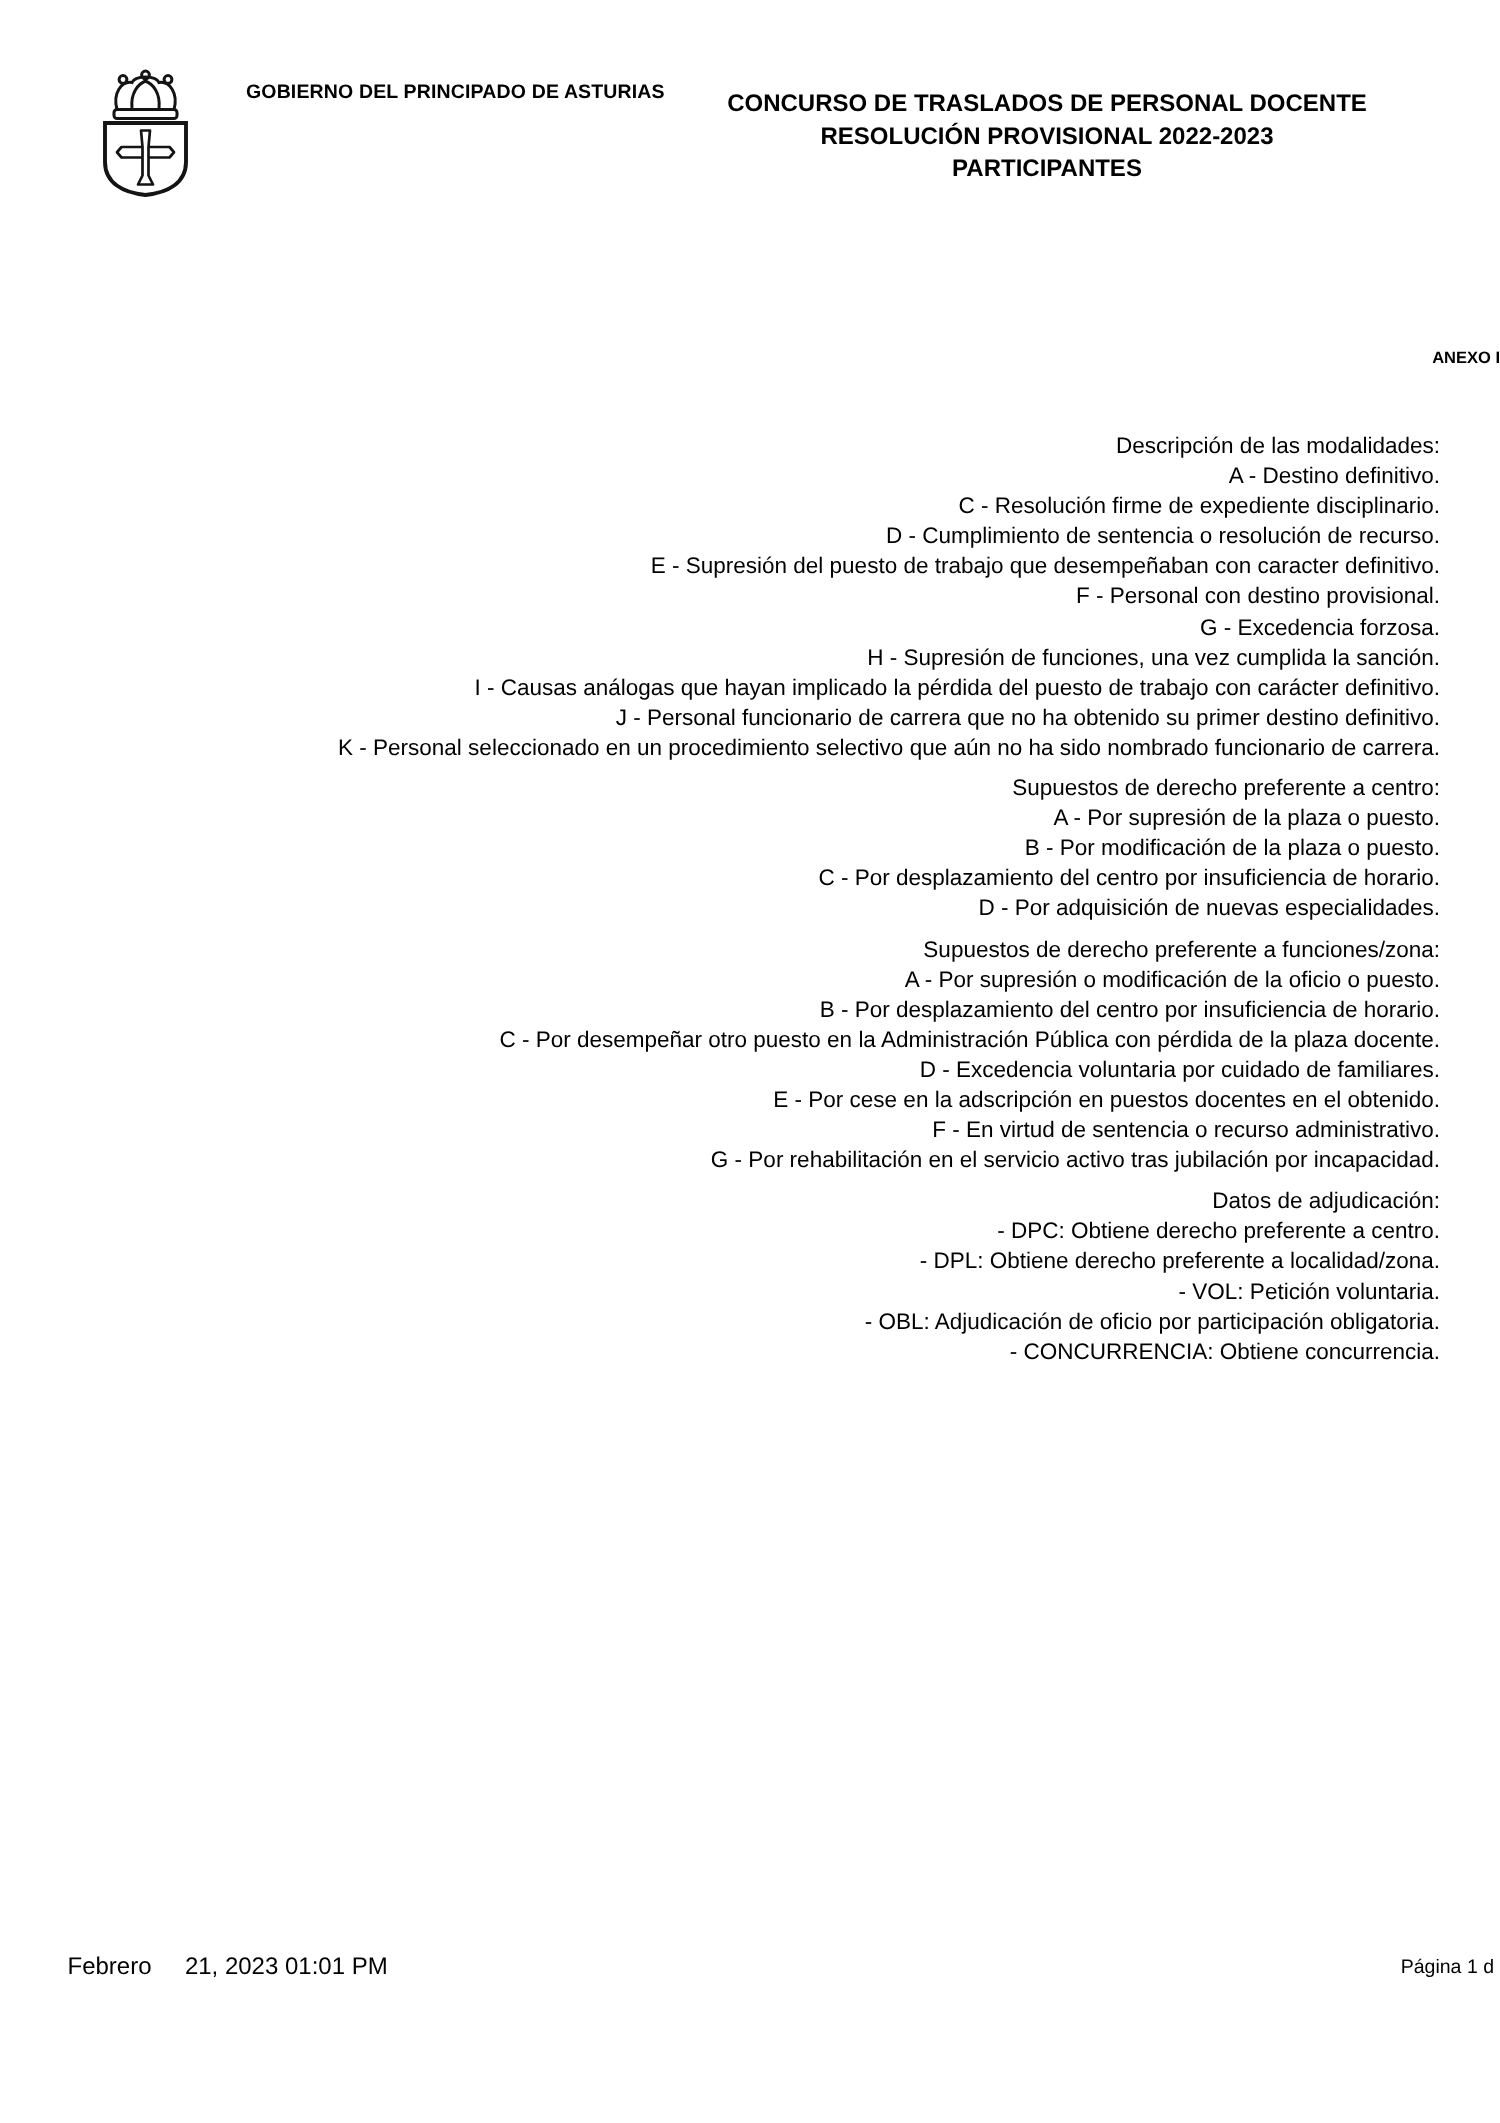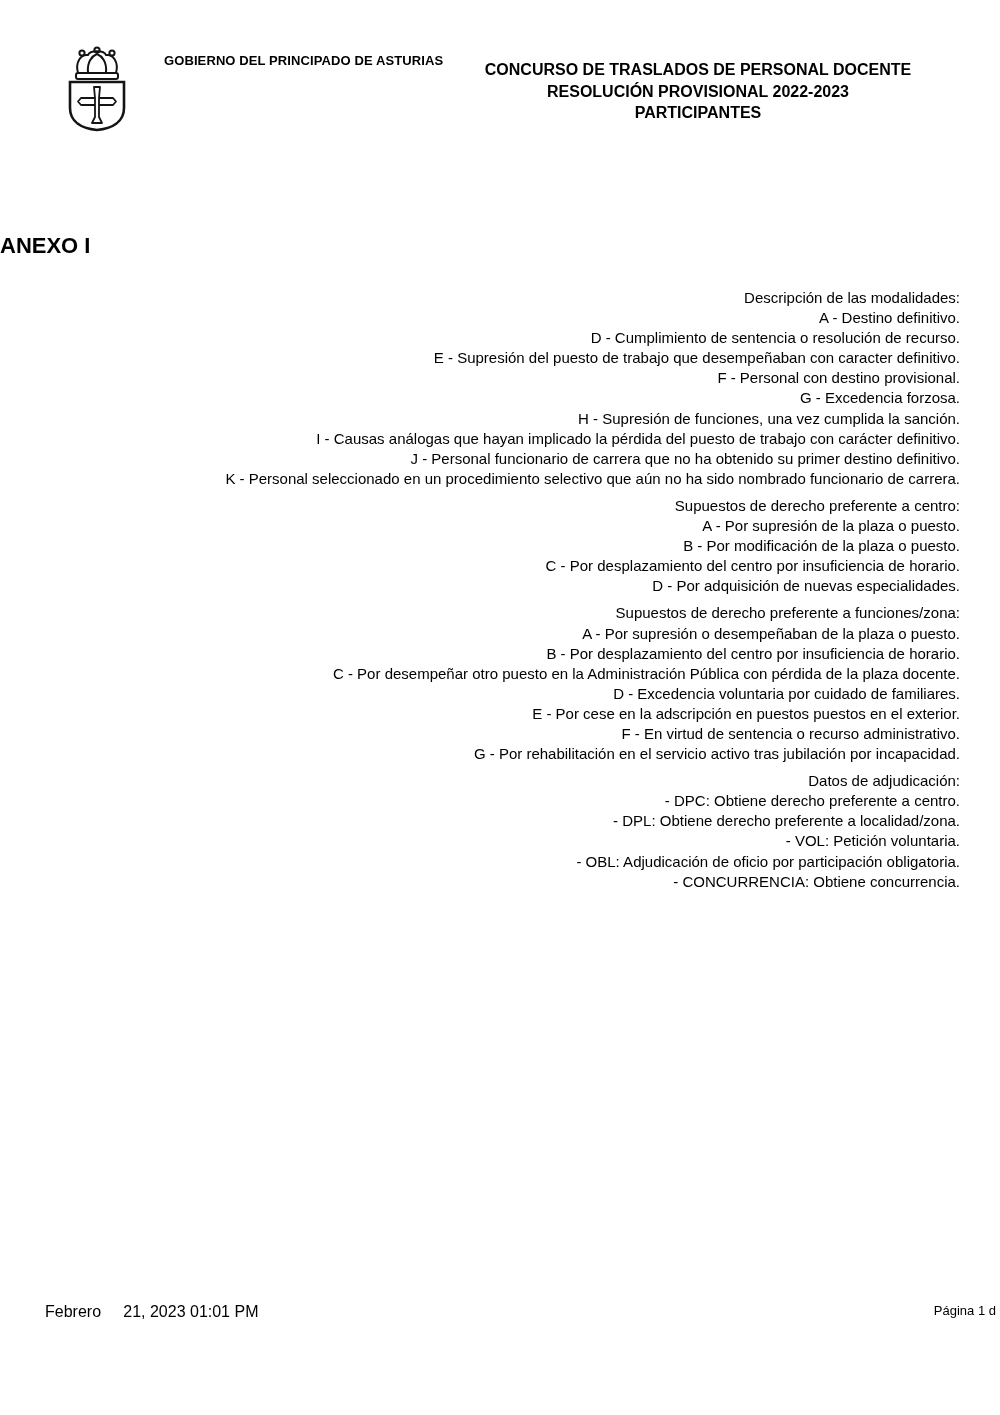--- a/index.html
+++ b/index.html
@@ -40,22 +40,22 @@
     text-align: center;
     font-size: 16px;
     font-weight: bold;
     line-height: 21.5px;
   }
   .annex-heading {
     position: absolute;
     left: 0;
     top: 233px;
     width: 1000px;
-    text-align: left;
-    font-size: 22px;
+    text-align: right;
+    font-size: 11px;
     font-weight: bold;
   }
   .content {
     position: absolute;
     left: 45px;
     top: 288px;
     width: 915px;
     font-size: 15px;
     line-height: 20.1px;
     text-align: right;
@@ -113,45 +113,46 @@
     <div>PARTICIPANTES</div>
   </div>
 
   <div class="annex-heading">ANEXO I</div>
 
   <div class="content">
 
     <div class="section">
       <div class="line">Descripción de las modalidades:</div>
       <div class="line">A - Destino definitivo.</div>
+      <div class="line">C - Resolución firme de expediente disciplinario.</div>
       <div class="line">D - Cumplimiento de sentencia o resolución de recurso.</div>
       <div class="line">E - Supresión del puesto de trabajo que desempeñaban con caracter definitivo.</div>
       <div class="line">F - Personal con destino provisional.</div>
       <div class="line">G - Excedencia forzosa.</div>
       <div class="line">H - Supresión de funciones, una vez cumplida la sanción.</div>
       <div class="line"> I - Causas análogas que hayan implicado la pérdida del puesto de trabajo con carácter definitivo.</div>
       <div class="line">J - Personal funcionario de carrera que no ha obtenido su primer destino definitivo.</div>
       <div class="line">K - Personal seleccionado en un procedimiento selectivo que aún no ha sido nombrado funcionario de carrera.</div>
     </div>
 
     <div class="section">
       <div class="line">Supuestos de derecho preferente a centro:</div>
       <div class="line">A - Por supresión de la plaza o puesto.</div>
       <div class="line">B - Por modificación de la plaza o puesto.</div>
       <div class="line">C - Por desplazamiento del centro por insuficiencia de horario.</div>
       <div class="line">D - Por adquisición de nuevas especialidades.</div>
     </div>
 
     <div class="section">
       <div class="line">Supuestos de derecho preferente a funciones/zona:</div>
-      <div class="line">A - Por supresión o desempeñaban de la plaza o puesto.</div>
+      <div class="line">A - Por supresión o modificación de la oficio o puesto.</div>
       <div class="line">B - Por desplazamiento del centro por insuficiencia de horario.</div>
       <div class="line">C - Por desempeñar otro puesto en la Administración Pública con pérdida de la plaza docente.</div>
       <div class="line">D - Excedencia voluntaria por cuidado de familiares.</div>
-      <div class="line">E - Por cese en la adscripción en puestos puestos en el exterior.</div>
+      <div class="line">E - Por cese en la adscripción en puestos docentes en el obtenido.</div>
       <div class="line">F - En virtud de sentencia o recurso administrativo.</div>
       <div class="line">G - Por rehabilitación en el servicio activo tras jubilación por incapacidad.</div>
     </div>
 
     <div class="section">
       <div class="line">Datos de adjudicación:</div>
       <div class="line">- DPC: Obtiene derecho preferente a centro.</div>
       <div class="line">- DPL: Obtiene derecho preferente a localidad/zona.</div>
       <div class="line">- VOL: Petición voluntaria.</div>
       <div class="line">- OBL: Adjudicación de oficio por participación obligatoria.</div>

